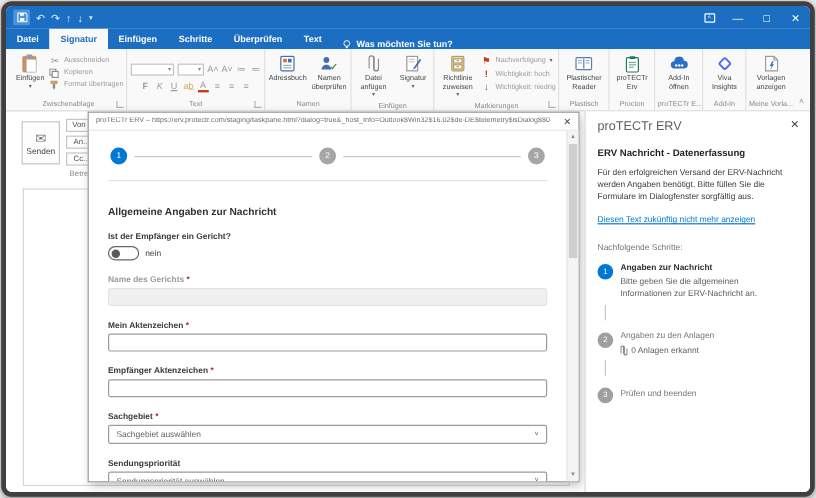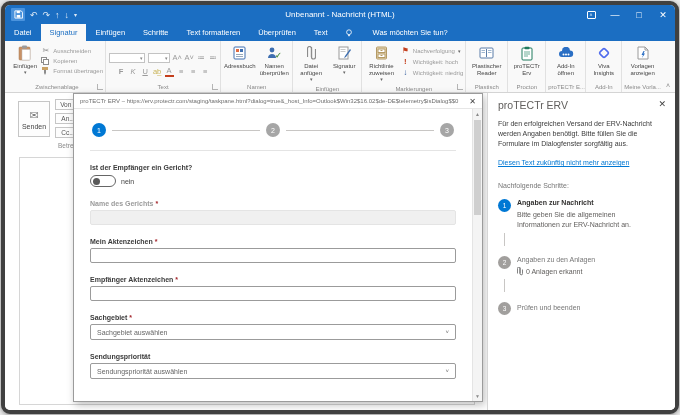--- a/index.html
+++ b/index.html
@@ -11,23 +11,23 @@
   .qat { display:flex; align-items:center; gap:5px; padding-left:6px; font-size:9px; }
   .qat .savebox { background:#4a93dd; width:14px; height:13px; display:flex; align-items:center; justify-content:center; border-radius:1px; }
   .qat span { opacity:.85; cursor:default; }
   .win-title { position:absolute; left:0; right:0; text-align:center; font-size:8px; pointer-events:none; }
   .win-controls { margin-left:auto; display:flex; align-items:center; gap:0; height:100%; }
   .win-controls > div { width:24px; height:100%; display:flex; align-items:center; justify-content:center; font-size:9px; }
   .ribbonopt-box { width:9px; height:8px; border:1px solid #fff; border-radius:1px; font-size:5px; line-height:6px; text-align:center; }
 
   
   .tabsrow { position:absolute; left:0; right:0; top:19px; height:17px; background:#1b6ec2; display:flex; align-items:stretch; color:#fff; font-size:7.5px; }
-  .tab { padding:0 9px; display:flex; align-items:center; cursor:default; }
+  .tab { padding:0 9px; display:flex; align-items:center; cursor:default;font-weight:bold; }
   .tab.active { background:#f9f9f9; color:#1b6ec2; }
-  .tellme { display:flex; align-items:center; gap:20px; padding:0 8px; }
+  .tellme { display:flex; align-items:flex-end; gap:4px; padding:0 8px;font-weight:bold; }
   .bulb { width:8px; height:8px; }
 
   
   .ribbon { position:absolute; left:0; right:0; top:36px; height:52px; background:#f9f9f9; border-bottom:1px solid #d4d4d4; display:flex; align-items:stretch; padding-left:4px; overflow:hidden; }
   .rgroup { display:flex; flex-direction:column; border-right:1px solid #e1e1e1; padding:2px 2px 0 2px; position:relative; }
   .rg-content { flex:1; display:flex; align-items:flex-start; justify-content:center; gap:2px; }
   .rg-label { font-size:6px; color:#8a8a8a; text-align:center; padding:1px 0 2px; white-space:nowrap; }
   .rbtn-lg { display:flex; flex-direction:column; align-items:center; justify-content:flex-start; font-size:6px; color:#454545; text-align:center; line-height:1.15; padding:2px 1px; width:34px; }
   .rbtn-lg .ric { height:16px; display:flex; align-items:center; justify-content:center; margin-bottom:2px; }
   .caret { font-size:5px; color:#666; }
@@ -114,37 +114,35 @@
             <rect x="3" y="5.5" width="4" height="3" fill="#fff"></rect>
             <rect x="3" y="1" width="3.5" height="2.5" fill="#fff"></rect>
           </svg>
       </div>
       <span>↶</span>
       <span>↷</span>
       <span>↑</span>
       <span>↓</span>
       <span style="font-size:6px;">▾</span>
     </div>
-    <div class="win-title">Unbenannt - Nachricht (HTML)</div>
     <div class="win-controls">
       <div>
           <div class="ribbonopt-box">˄</div>
         </div>
       <div>—</div>
       <div>□</div>
       <div>✕</div>
     </div>
   </div>
 
   <div class="tabsrow">
     <div class="tab">Datei</div>
     <div class="tab active">Signatur</div>
     <div class="tab">Einfügen</div>
     <div class="tab">Schritte</div>
-    <div class="tab">Text formatieren</div>
     <div class="tab">Überprüfen</div>
     <div class="tab">Text</div>
     <div class="tellme">
       <svg class="bulb" viewBox="0 0 10 10">
           <circle cx="5" cy="4" r="3" fill="none" stroke="#fff" stroke-width="1"></circle>
           <rect x="4" y="7" width="2" height="2" fill="#fff"></rect>
         </svg>
       <span>Was möchten Sie tun?</span>
     </div>
   </div>
@@ -428,20 +426,21 @@
       <div class="dlg-body">
         <div class="stepper">
           <div class="stp-c on">1</div>
           <div class="stp-line"></div>
           <div class="stp-c off">2</div>
           <div class="stp-line"></div>
           <div class="stp-c off">3</div>
         </div>
         <div class="dlg-divider"></div>
         <div class="dlg-form">
+          <div class="dlg-h">Allgemeine Angaben zur Nachricht</div>
 
           <div class="f-label"><span>Ist der Empfänger ein Gericht?</span></div>
           <div class="toggle-row">
             <div class="toggle">
                 <div class="knob"></div>
               </div>
             <span class="toggle-val">nein</span>
           </div>
 
           <div class="f-label dim"><span>Name des Gerichts</span> <span class="req">*</span></div>
@@ -471,20 +470,21 @@
         <div class="sb-thumb"></div>
         <div class="sb-arrow sb-down">▼</div>
       </div>
     </div>
 
     <div class="sidebar">
       <div class="sb-head">
         <div class="sb-title">proTECTr ERV</div>
         <div class="sb-close">✕</div>
       </div>
+      <div class="sb-h2">ERV Nachricht - Datenerfassung</div>
       <div class="sb-p">Für den erfolgreichen Versand der ERV-Nachricht werden Angaben benötigt. Bitte füllen Sie die Formulare im Dialogfenster sorgfältig aus.</div>
       <a class="sb-link" href="#">Diesen Text zukünftig nicht mehr anzeigen</a>
       <div class="sb-stepslbl">Nachfolgende Schritte:</div>
 
       <div class="sb-step active">
         <div class="sb-c on">1</div>
         <div class="sb-st">
           <div class="t">Angaben zur Nachricht</div>
           <div class="d">Bitte geben Sie die allgemeinen Informationen zur ERV-Nachricht an.</div>
         </div>

